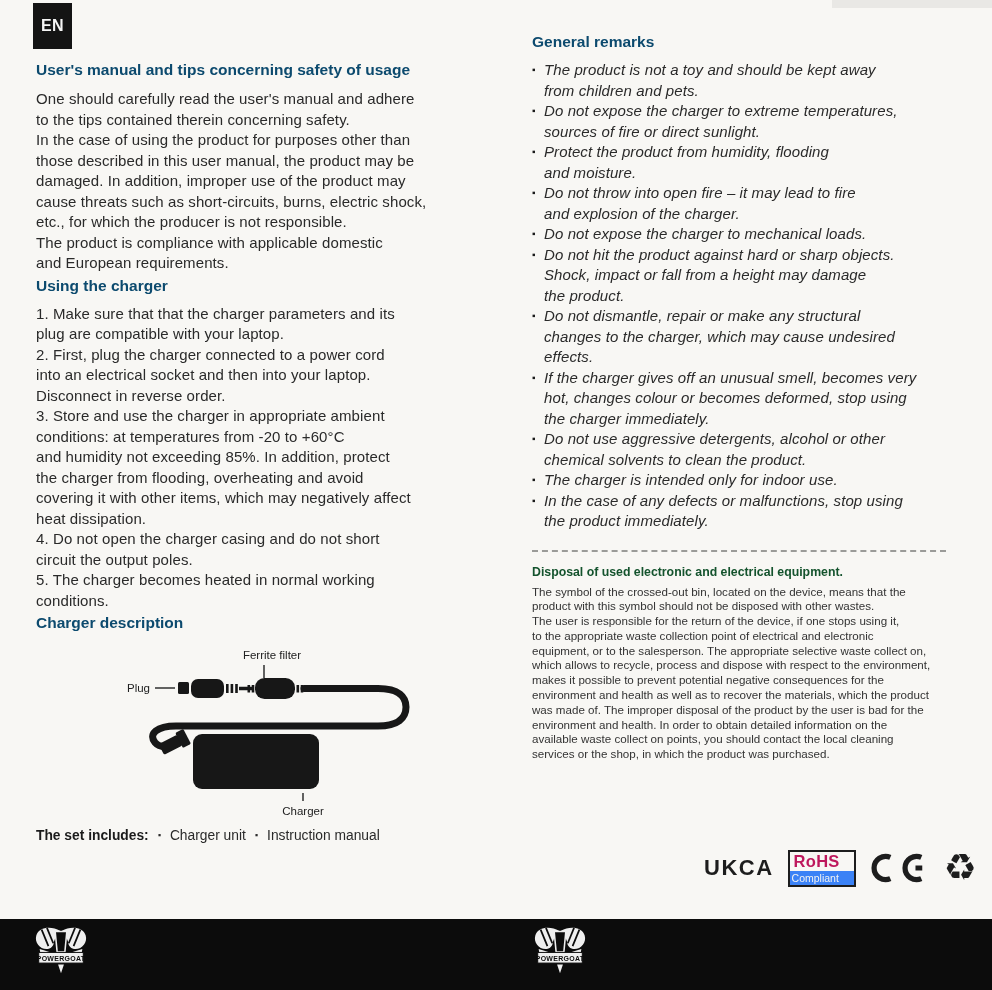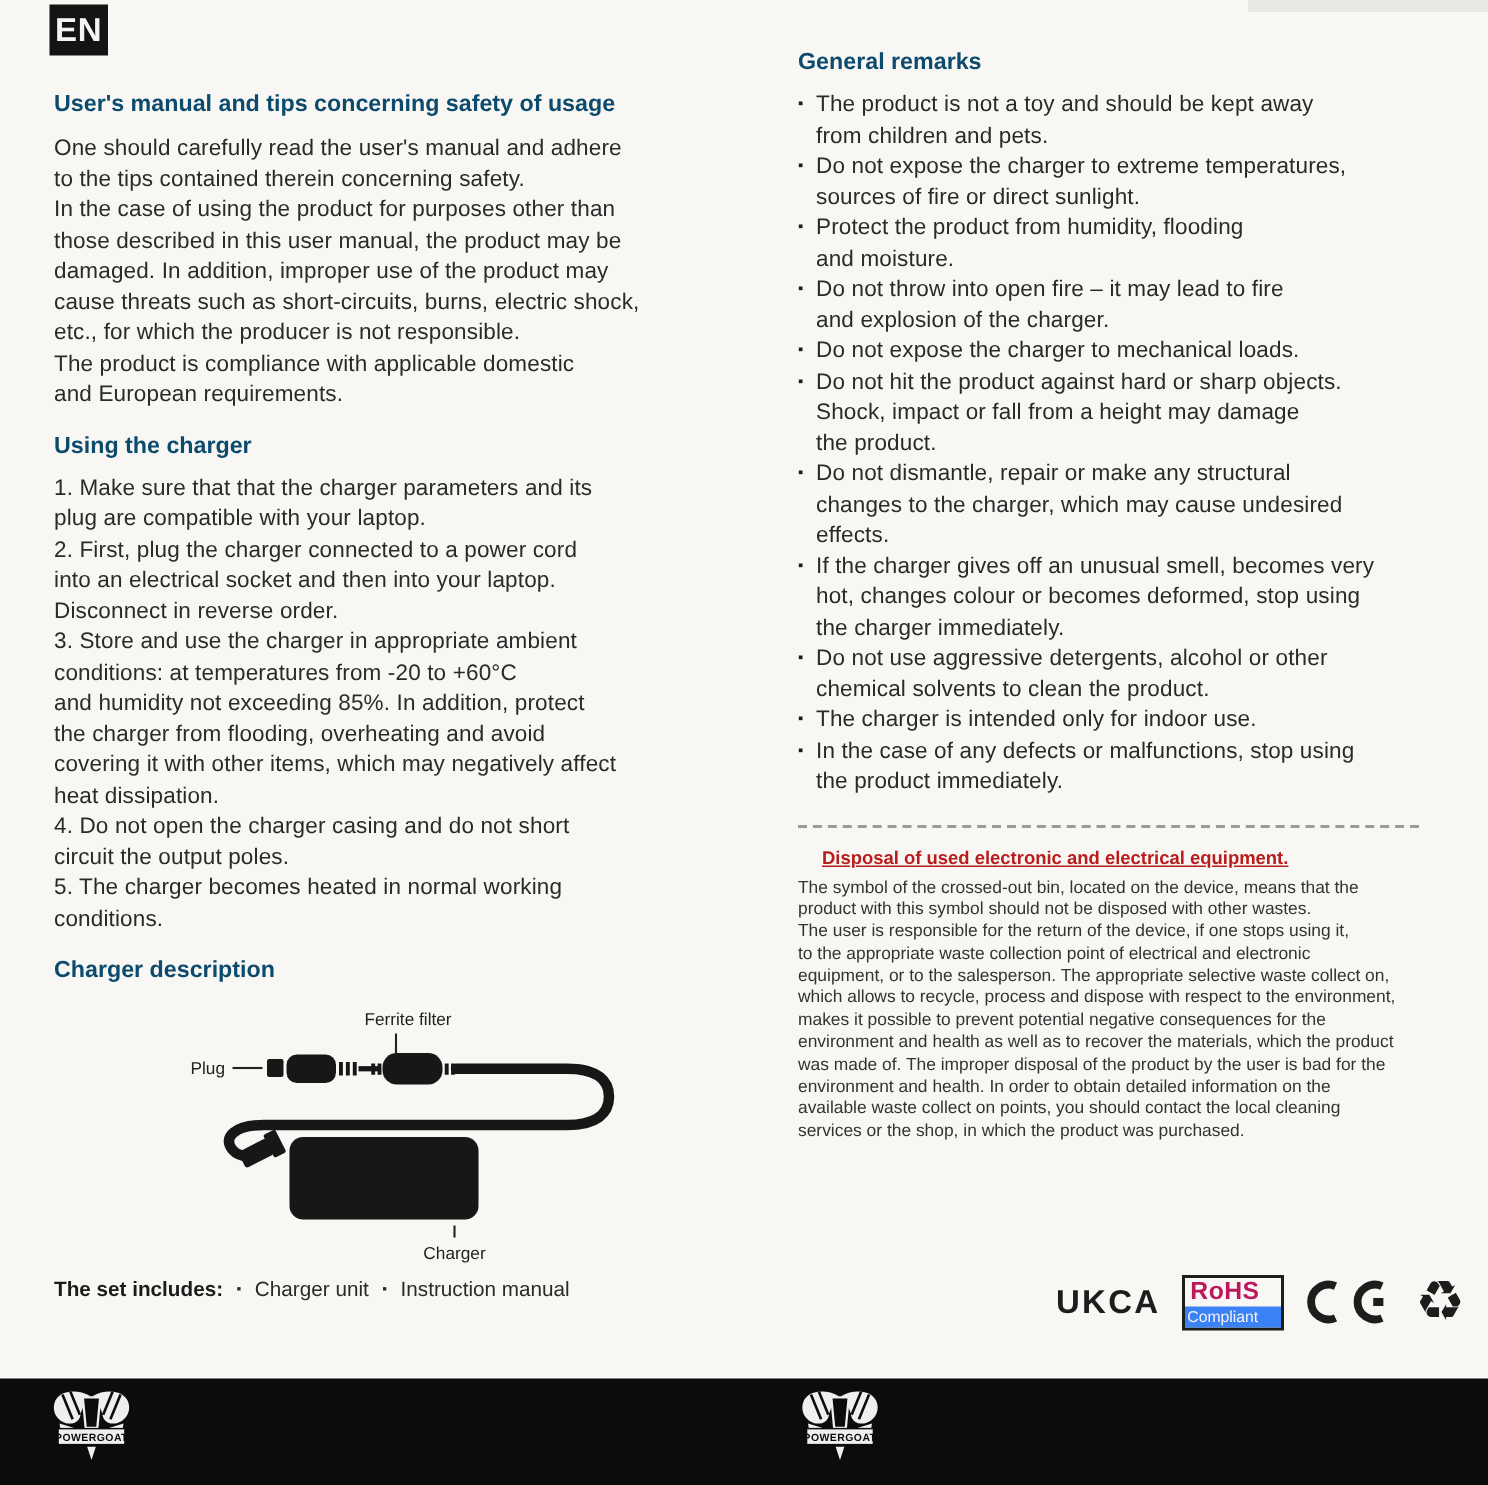--- a/index.html
+++ b/index.html
@@ -6,55 +6,54 @@
   .page{
     position:relative;
     width:992px;height:990px;
     background:#f8f7f4;
     font-family:"Liberation Sans", sans-serif;
     color:#2a2a2a;
     overflow:hidden;
   }
   
   .en-badge{
-    position:absolute;left:33px;top:3px;width:39px;height:34px;
+    position:absolute;left:33px;top:3px;width:39px;height:46px;
     background:#141414;color:#f5f5f5;
     display:flex;align-items:center;justify-content:center;
-    font-size:22px;font-weight:bold;letter-spacing:.5px;
+    font-size:16px;font-weight:bold;letter-spacing:.5px;
   }
   
   .col-left{position:absolute;left:36px;top:60px;width:432px;}
   .col-right{position:absolute;left:532px;top:32px;width:414px;}
   h1.section,h2.section{
     font-size:15.5px;font-weight:bold;color:#0c4a6e;
     margin:0 0 10px 0;line-height:19px;
   }
-  h2.section{margin-top:14px;margin-bottom:9px;}
+  h2.section{margin-top:2px;margin-bottom:9px;}
   .body-text{
     font-size:15px;line-height:20.5px;margin:0;
     white-space:pre-line;letter-spacing:.1px;
   }
   .steps .step{font-size:15px;line-height:20.5px;white-space:pre-line;letter-spacing:.1px;}
   
   ul.remarks{list-style:none;margin:0;padding:0;}
   ul.remarks li{display:flex;align-items:flex-start;margin:0;}
   ul.remarks .bullet{
     flex:0 0 12px;font-size:10px;line-height:20.5px;color:#1b1b1b;
   }
-  ul.remarks .li-text{font-size:15px;line-height:20.5px;white-space:pre-line;letter-spacing:.1px;}
+  ul.remarks .li-text{font-size:15px;line-height:20.5px;white-space:pre-line;letter-spacing:.1px;font-style:italic;}
   
   .dashed-divider{
     border:none;border-top:2px dashed #9b9b98;
     margin:18px 0 0 0;width:100%;
   }
   
   .disposal-heading{
-    font-size:12.3px;font-weight:bold;color:#b91c1c;
-    margin:13px 0 6px 16px;
-    text-decoration:underline;
+    font-size:12.3px;font-weight:bold;color:#14532d;
+    margin:13px 0 6px 0;
   }
   .disposal-body{
     font-size:11.6px;line-height:14.8px;white-space:pre-line;margin:0;
     color:#333;
   }
   
   .diagram{display:block;margin:4px 0 0 0;}
   
   .set-includes{margin-top:1px;font-size:13.8px;display:flex;align-items:center;gap:9px;}
   .set-includes .label{font-weight:bold;color:#1b1b1b;}

